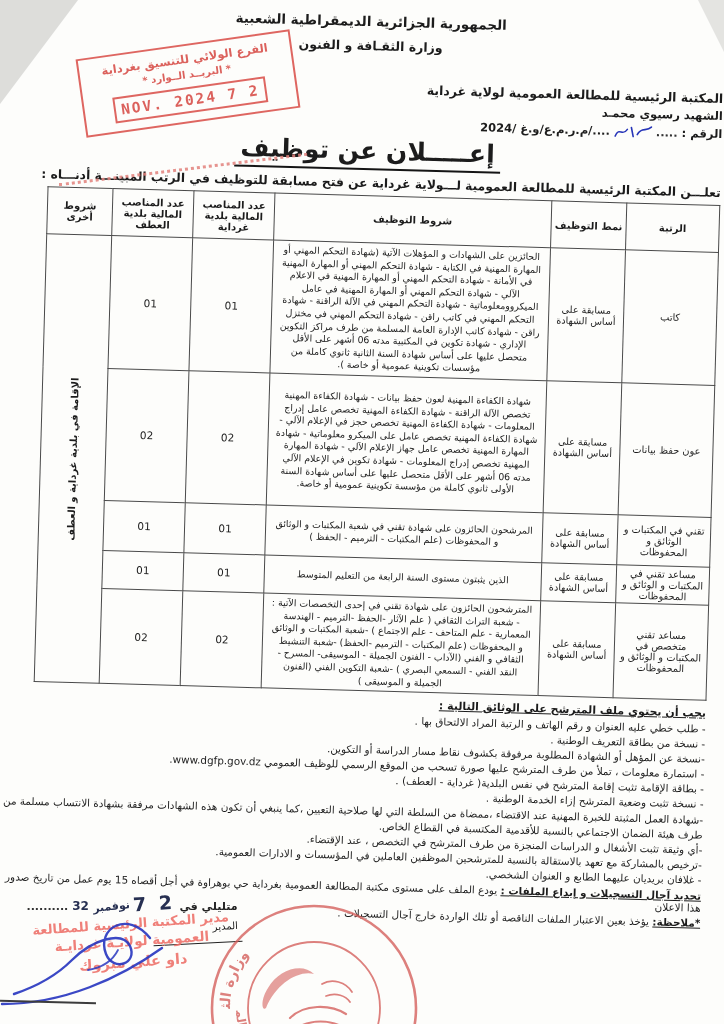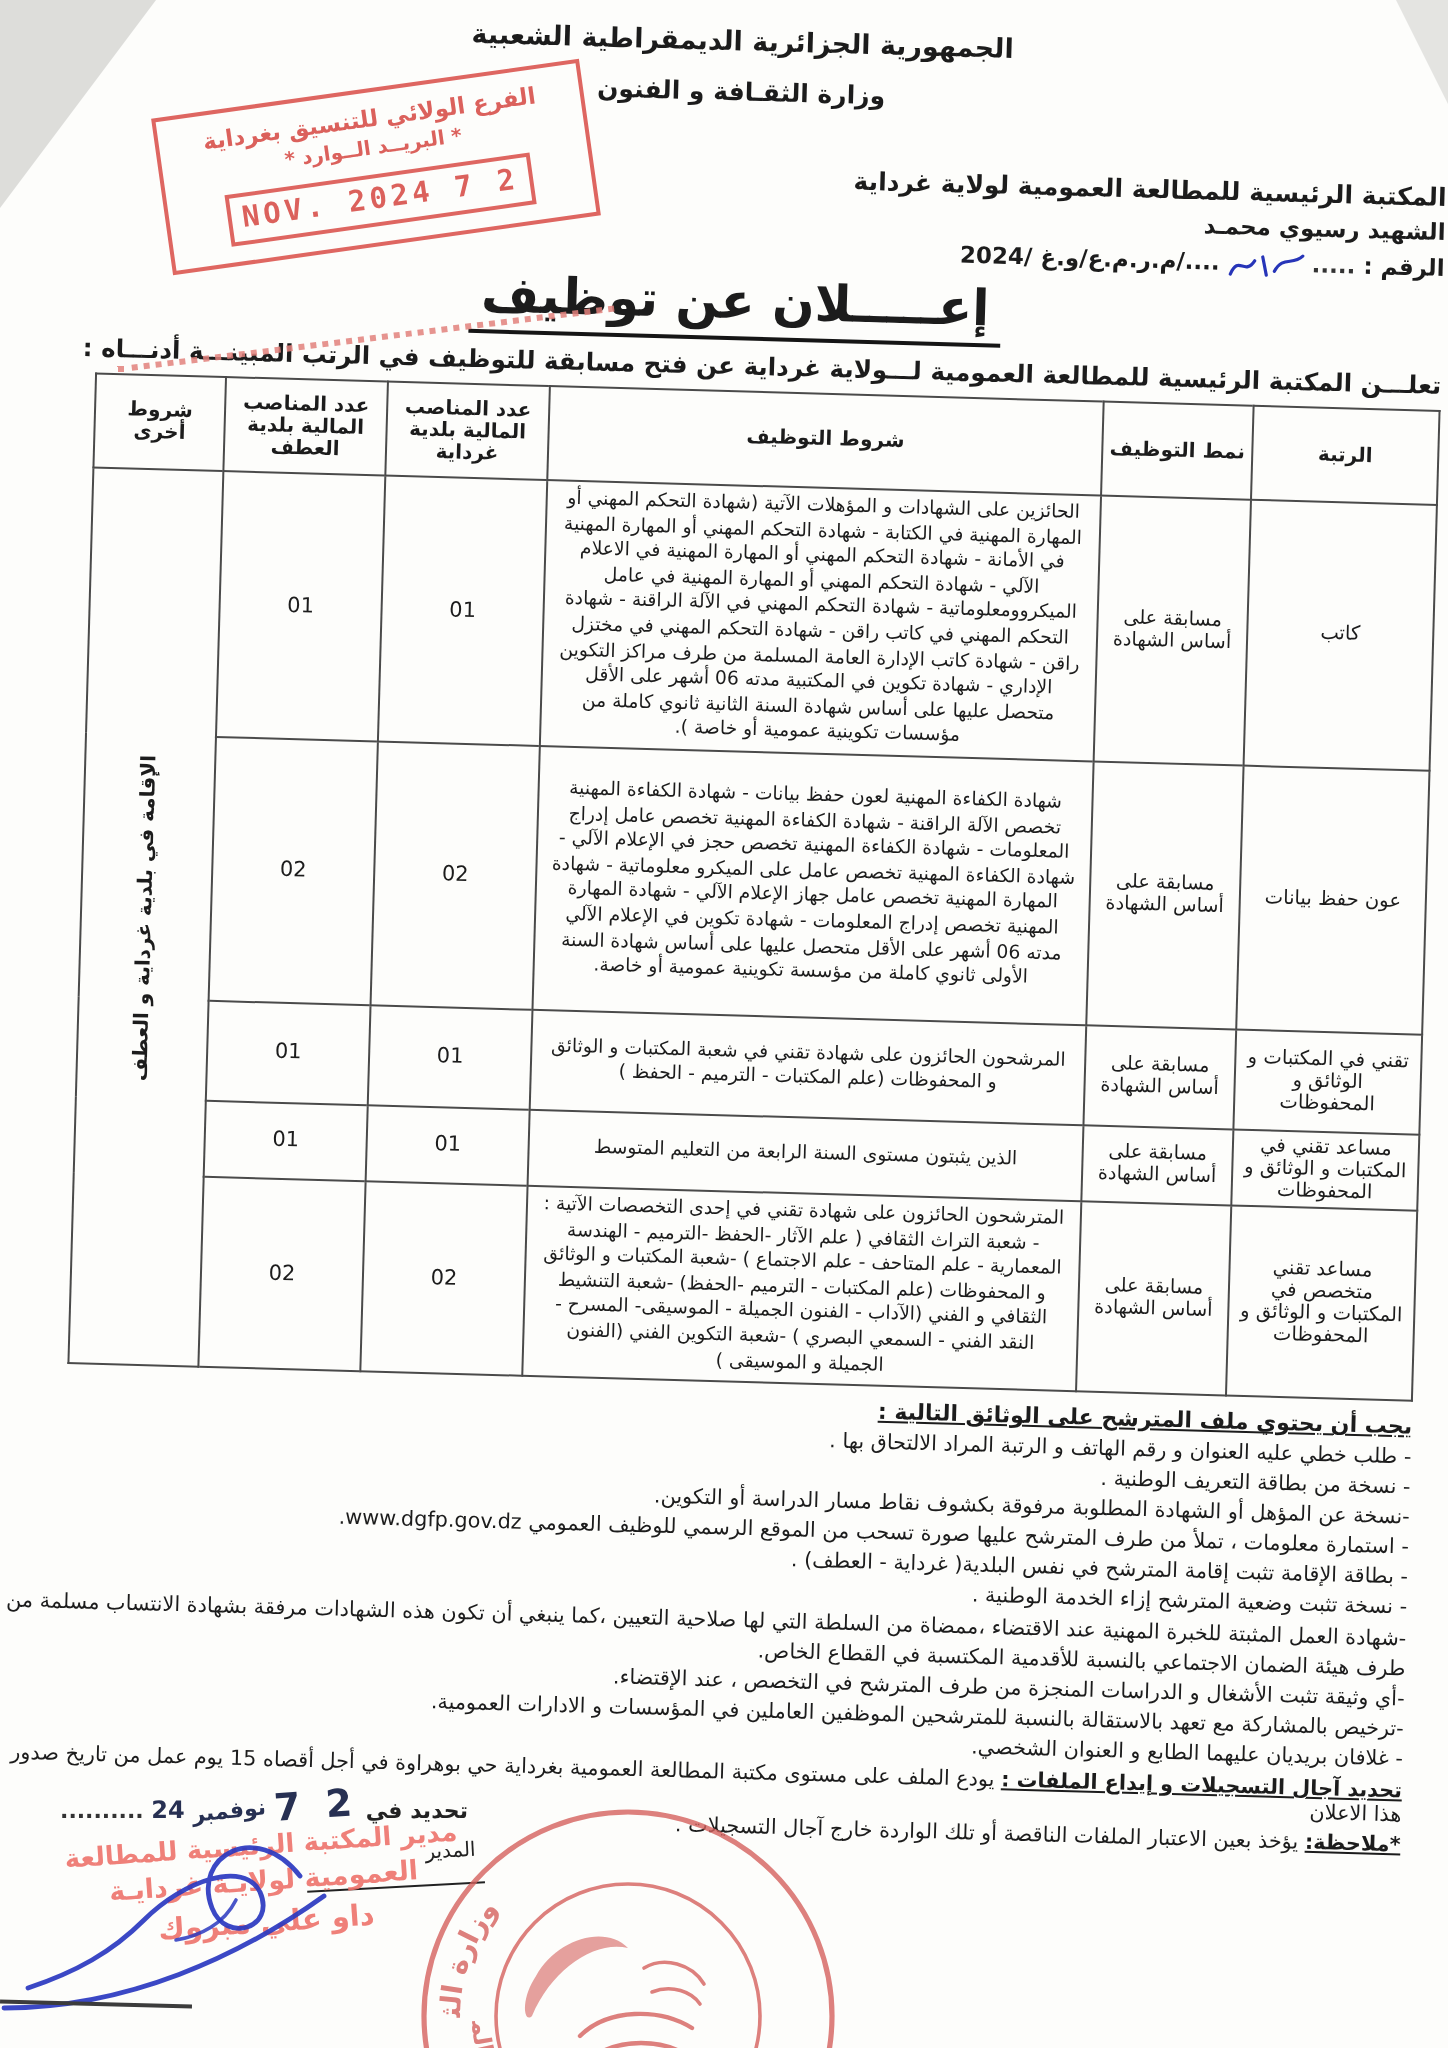--- a/index.html
+++ b/index.html
@@ -182,24 +182,24 @@
 
   <div class="stamp-top">
     <div class="s1">الفرع الولائي للتنسيق بغرداية</div>
     <div class="s2">* البريــد الــوارد *</div>
     <div class="sdate">2 7 NOV. 2024</div>
   </div>
   <div class="stamp-dots"></div>
 
   <div class="footer">
     <div class="date-line">
-      <span>تحديد في</span>
+      <span>متليلي في</span>
       <span class="hw hw-day">2 7</span>
       <span class="hw hw-month">نوفمبر</span>
-      <span class="hw hw-year">24</span>
+      <span class="hw hw-year">32</span>
       <span class="dots">..........</span>
     </div>
     <div class="dir-black">المدير</div>
     <div class="red-sig">
       <div class="r1">مدير المكتبة الرئيسية للمطالعة</div>
       <div class="r2">العمومية لولايـة غردايـة</div>
       <div class="rname">داو علي مبروك</div>
     </div>
     <svg class="sig-svg" width="200" height="100" viewBox="0 0 200 100">
       <path d="M150,28 C128,0 96,18 106,44 C113,62 138,54 130,36 C122,20 92,30 72,50 C56,66 38,76 14,84 M162,38 C120,68 64,94 2,94" fill="none" stroke="#2a38c0" stroke-width="2.4" stroke-linecap="round" opacity="0.92"></path>

